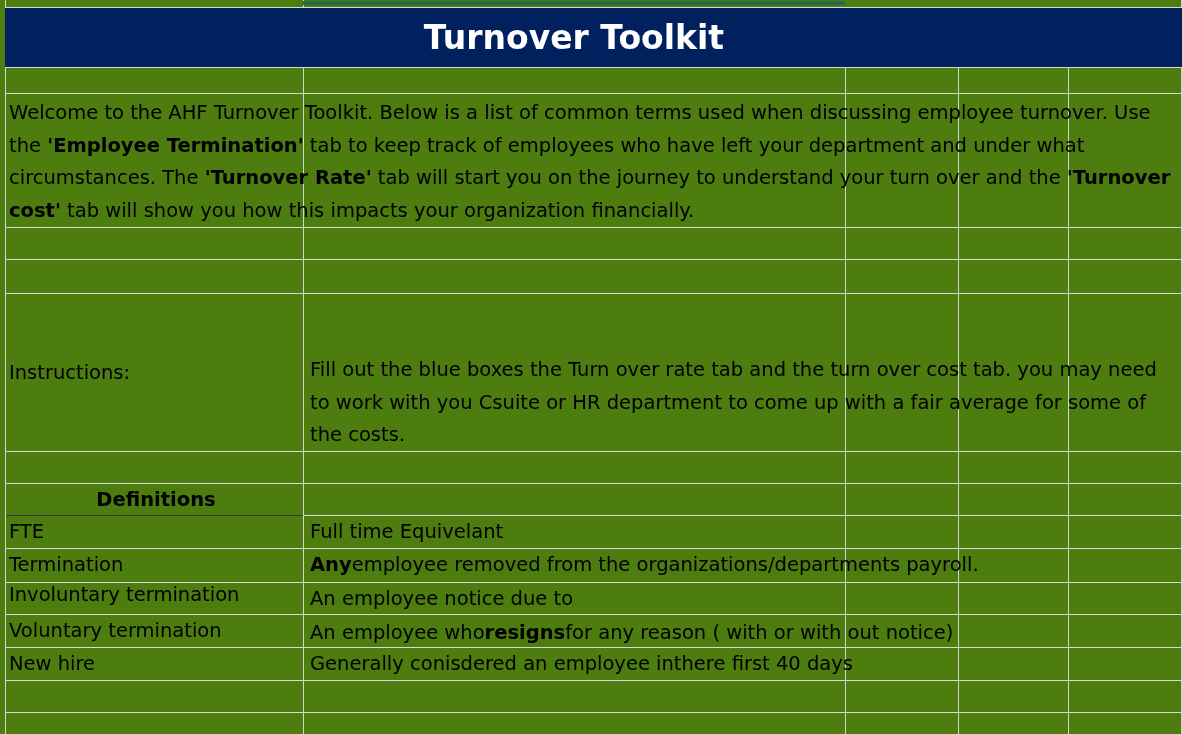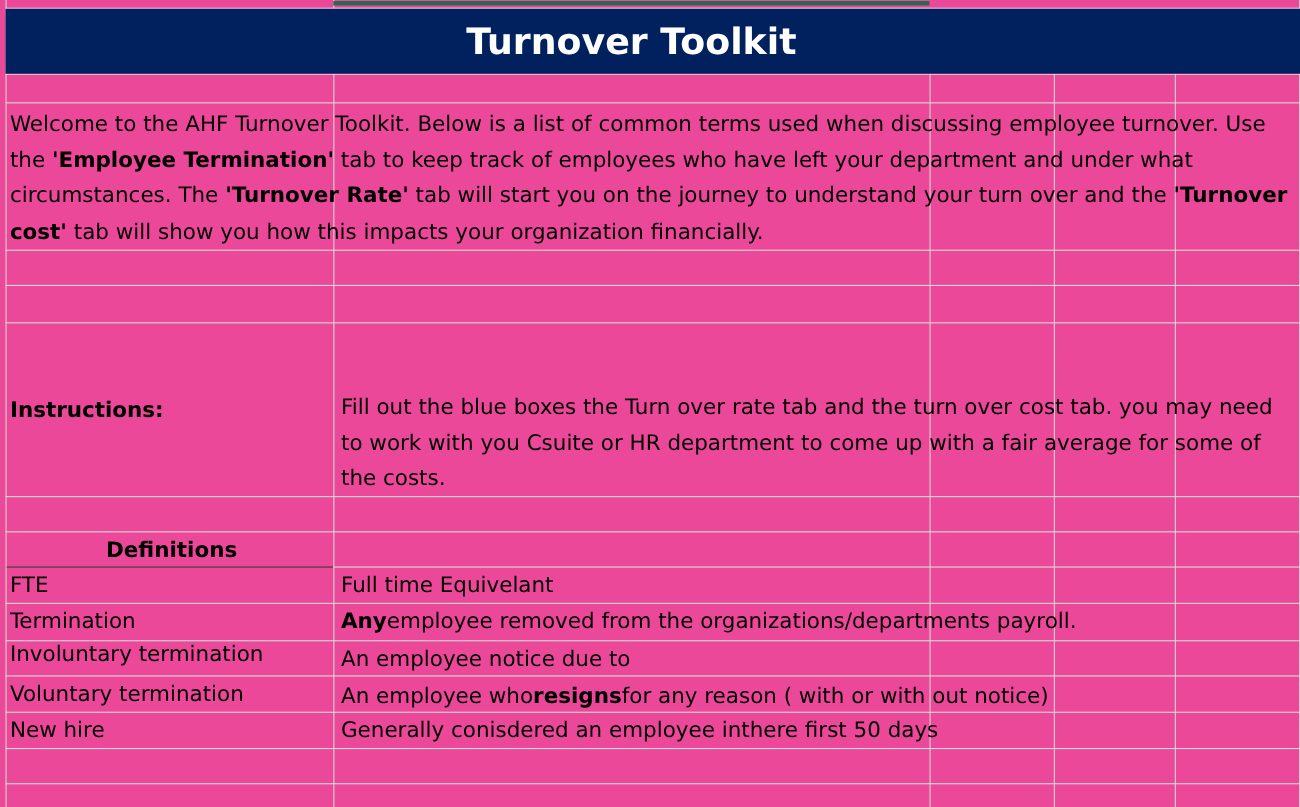--- a/index.html
+++ b/index.html
@@ -12,21 +12,21 @@
     width: 1182px;
     height: 734px;
     overflow: hidden;
     font-family: "DejaVu Sans", "Liberation Sans", sans-serif;
   }
 
   .sheet {
     position: relative;
     width: 1182px;
     height: 734px;
-    background: #ec4899;
+    background: #4d7c0f;
   }
 
   
   .vline {
     position: absolute;
     width: 1px;
     background: #d4d4d4;
   }
   .hline {
     position: absolute;
@@ -91,21 +91,21 @@
   }
   .intro b { font-weight: bold; }
 
   .instructions-label {
     left: 9px;
     top: 294px;
     width: 294px;
     height: 158px;
     display: flex;
     align-items: center;
-    font-weight: bold;
+    font-weight: normal;
   }
 
   .instructions-body {
     left: 310px;
     top: 322px;
     width: 862px;
     height: 100px;
     line-height: 32.5px;
     margin-top: 32px;
   }
@@ -200,18 +200,18 @@
 
   <div class="cell term" style="top:615px;">Voluntary termination</div>
   <div class="cell def" style="top:617px;">
       <span>An employee who </span>
       <b>resigns</b>
       <span> for any reason ( with or with out notice)</span>
     </div>
 
   <div class="cell term" style="top:648px;">New hire</div>
   <div class="cell def" style="top:648px;">
-      <span>Generally conisdered an employee inthere first 50 days</span>
+      <span>Generally conisdered an employee inthere first 40 days</span>
       <b></b>
       <span></span>
     </div>
 
 </div>
 
 </body></html>

